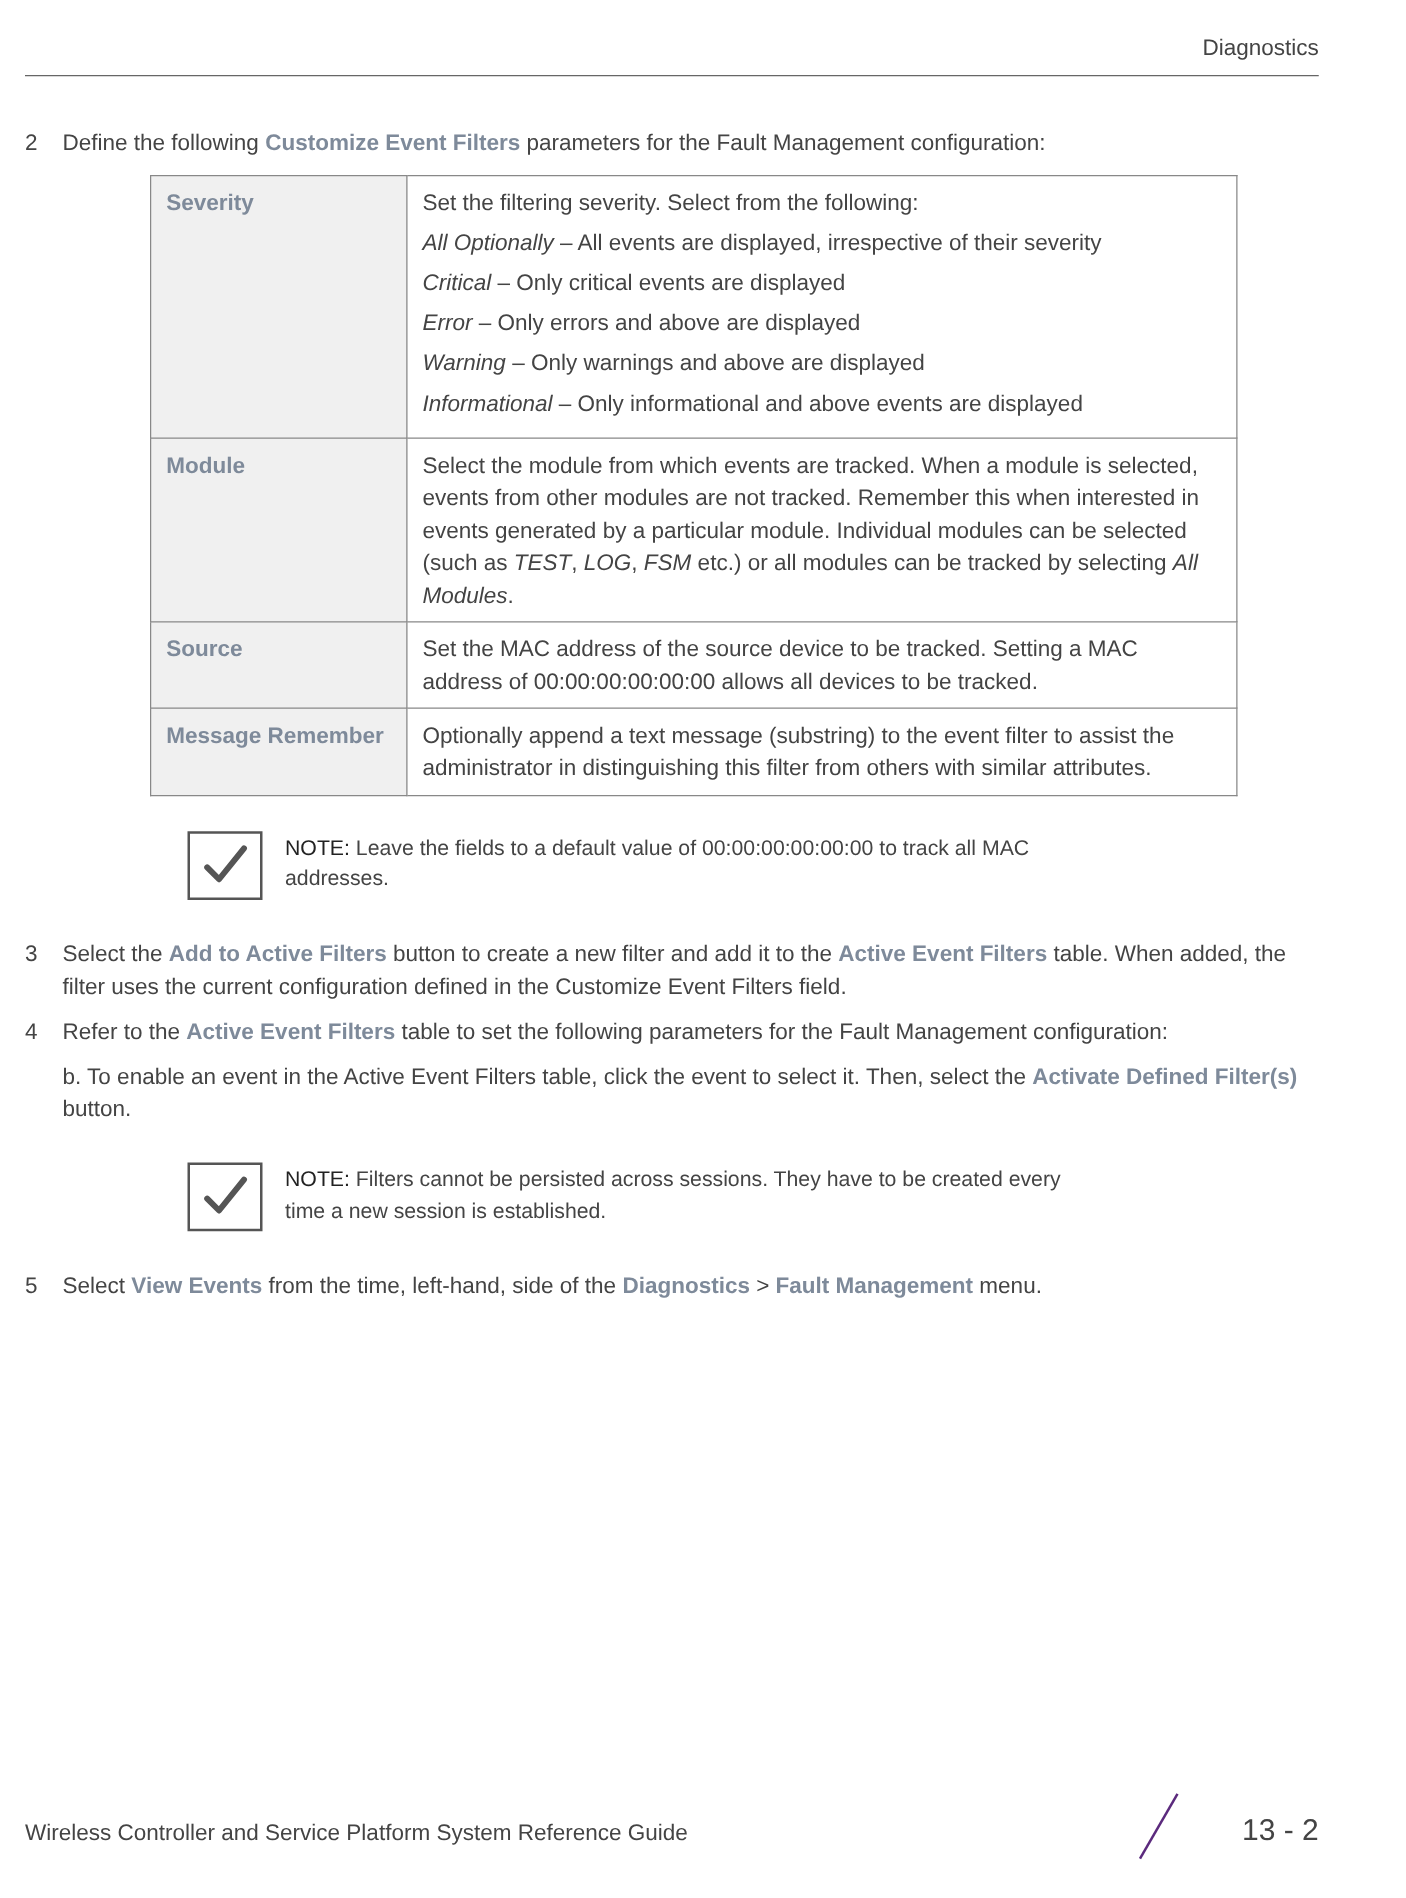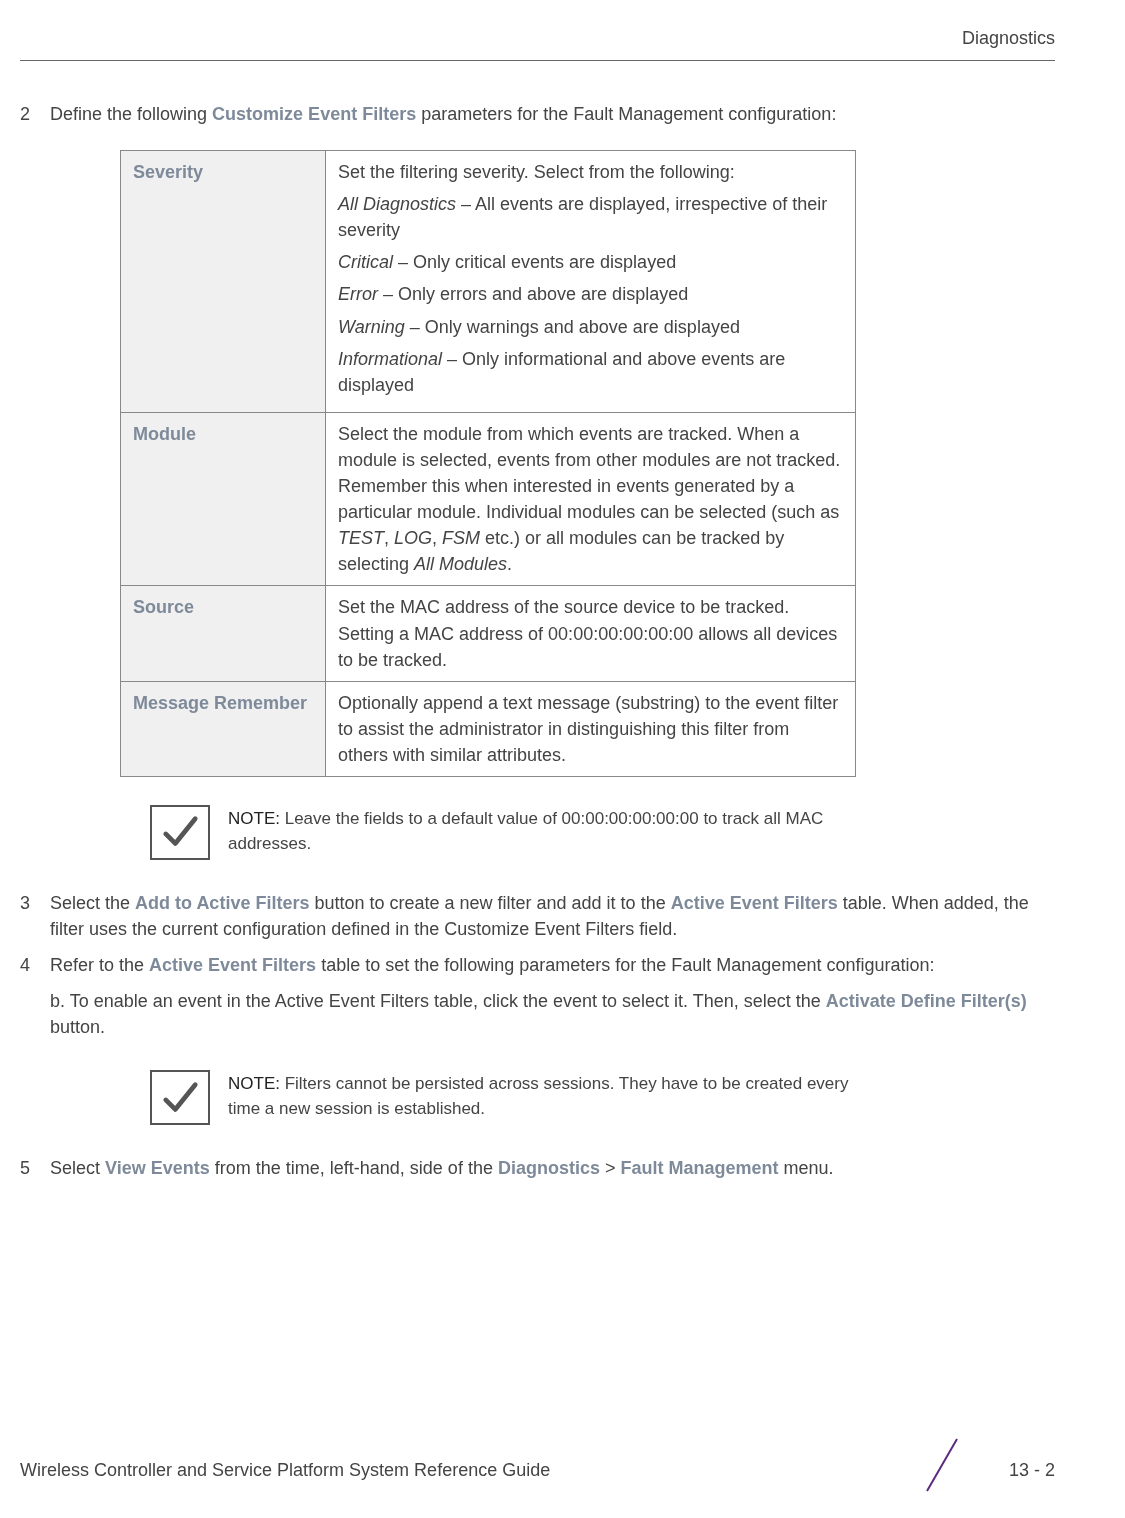--- a/index.html
+++ b/index.html
@@ -48,22 +48,22 @@
     }
     .step-body {
       flex: 1;
     }
     .emph {
       color: #7e8a9a;
       font-weight: bold;
     }
     table.param-table {
       border-collapse: collapse;
-      width: 736px;
-      margin: 23px 0 28px 100px;
+      width: 870px;
+      margin: 13px 0 28px 100px;
     }
     table.param-table td {
       border: 1px solid #888;
       padding: 8px 12px;
       vertical-align: top;
       font-size: 18px;
       color: #444;
     }
     table.param-table td.label {
       width: 205px;
@@ -117,21 +117,21 @@
       right: 70px;
       display: flex;
       align-items: center;
       justify-content: space-between;
     }
     .footer-text {
       font-size: 18px;
       color: #444;
     }
     .footer-page {
-      font-size: 18px;
+      font-size: 24px;
       color: #444;
       display: flex;
       align-items: center;
       gap: 37px;
     }
     .footer-line {
       width: 60px;
       height: 2px;
       background: #5b2a7d;
       transform: rotate(-60deg);
@@ -155,21 +155,21 @@
       <span>Define the following </span><span class="emph">Customize Event Filters</span><span> parameters for the Fault Management configuration:</span>
     </div>
   </div>
 
   <table class="param-table">
     <tbody>
         <tr>
       <td class="label">Severity</td>
       <td>
         <div class="sev-line">Set the filtering severity. Select from the following:</div>
-        <div class="sev-line"><span class="italic">All Diagnostics</span><span> – All events are displayed, irrespective of their severity</span></div>
+        <div class="sev-line"><span class="italic">All Optionally</span><span> – All events are displayed, irrespective of their severity</span></div>
         <div class="sev-line"><span class="italic">Critical</span><span> – Only critical events are displayed</span></div>
         <div class="sev-line"><span class="italic">Error</span><span> – Only errors and above are displayed</span></div>
         <div class="sev-line"><span class="italic">Warning</span><span> – Only warnings and above are displayed</span></div>
         <div class="sev-line"><span class="italic">Informational</span><span> – Only informational and above events are displayed</span></div>
       </td>
     </tr>
     <tr>
       <td class="label">Module</td>
       <td>
         <span>Select the module from which events are tracked. When a module is selected, events from other modules are not tracked. Remember this when interested in events generated by a particular module. Individual modules can be selected (such as </span><span class="italic">TEST</span><span>, </span><span class="italic">LOG</span><span>, </span><span class="italic">FSM</span><span> etc.) or all modules can be tracked by selecting </span><span class="italic">All Modules</span><span>.</span>
@@ -202,21 +202,21 @@
     <div class="step-body">
       <span>Select the </span><span class="emph">Add to Active Filters</span><span> button to create a new filter and add it to the </span><span class="emph">Active Event Filters</span><span> table. When added, the filter uses the current configuration defined in the Customize Event Filters field.</span>
     </div>
   </div>
 
   <div class="step">
     <div class="step-num">4</div>
     <div class="step-body">
       <span>Refer to the </span><span class="emph">Active Event Filters</span><span> table to set the following parameters for the Fault Management configuration:</span>
       <div class="substep">
-        <span>b. To enable an event in the Active Event Filters table, click the event to select it. Then, select the </span><span class="emph">Activate Define Filter(s)</span><span> button.</span>
+        <span>b. To enable an event in the Active Event Filters table, click the event to select it. Then, select the </span><span class="emph">Activate Defined Filter(s)</span><span> button.</span>
       </div>
     </div>
   </div>
 
   <div class="note-box">
     <div class="note-icon">
       <svg viewBox="0 0 40 40">
           <path d="M5 22 L15 32 L36 6" stroke="#555" stroke-width="5" fill="none" stroke-linecap="round" stroke-linejoin="round"></path>
         </svg>
     </div>

